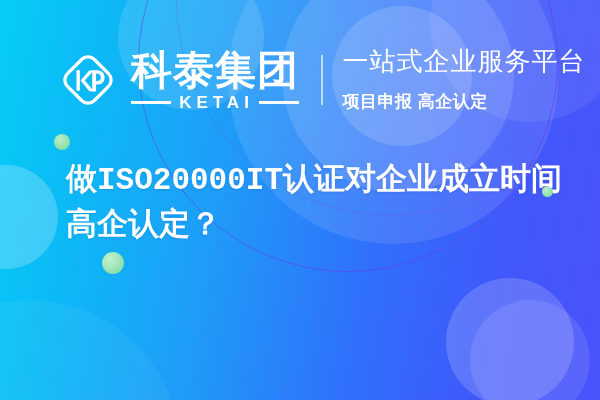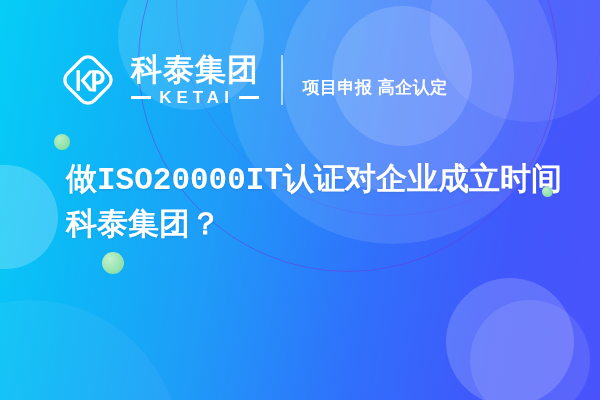--- a/index.html
+++ b/index.html
@@ -64,21 +64,21 @@
     height:84px;
   }
 
   .logo-lockup { display:flex; align-items:center; gap:11px; }
 
   .logo-mark { width:64px; height:64px; flex:0 0 64px; }
 
   .logo-words { display:flex; flex-direction:column; align-items:center; }
   .logo-cn {
     color:#ffffff;
-    font-size:31px;
+    font-size:41px;
     font-weight:bold;
     letter-spacing:1px;
     line-height:1.04;
     white-space:nowrap;
   }
   .logo-en-row { display:flex; align-items:center; gap:5px; margin-top:2px; width:100%; }
   .logo-rule { flex:1 1 auto; height:3px; background:#ffffff; }
   .logo-en {
     color:#ffffff;
     font-size:17px;
@@ -176,22 +176,23 @@
           <span class="logo-rule"></span>
           <span class="logo-en">KETAI</span>
           <span class="logo-rule"></span>
         </span>
       </span>
     </div>
 
     <div class="divider"></div>
 
     <div class="slogan">
+      <div class="slogan-main">一站式企业服务平台</div>
       <div class="slogan-sub">项目申报 高企认定</div>
     </div>
   </div>
 
   <div class="title-block">
     <div class="title-line">做ISO20000IT认证对企业成立时间</div>
-    <div class="title-line">科泰集团？</div>
+    <div class="title-line">高企认定？</div>
   </div>
 
 </div>
 
 </body></html>

